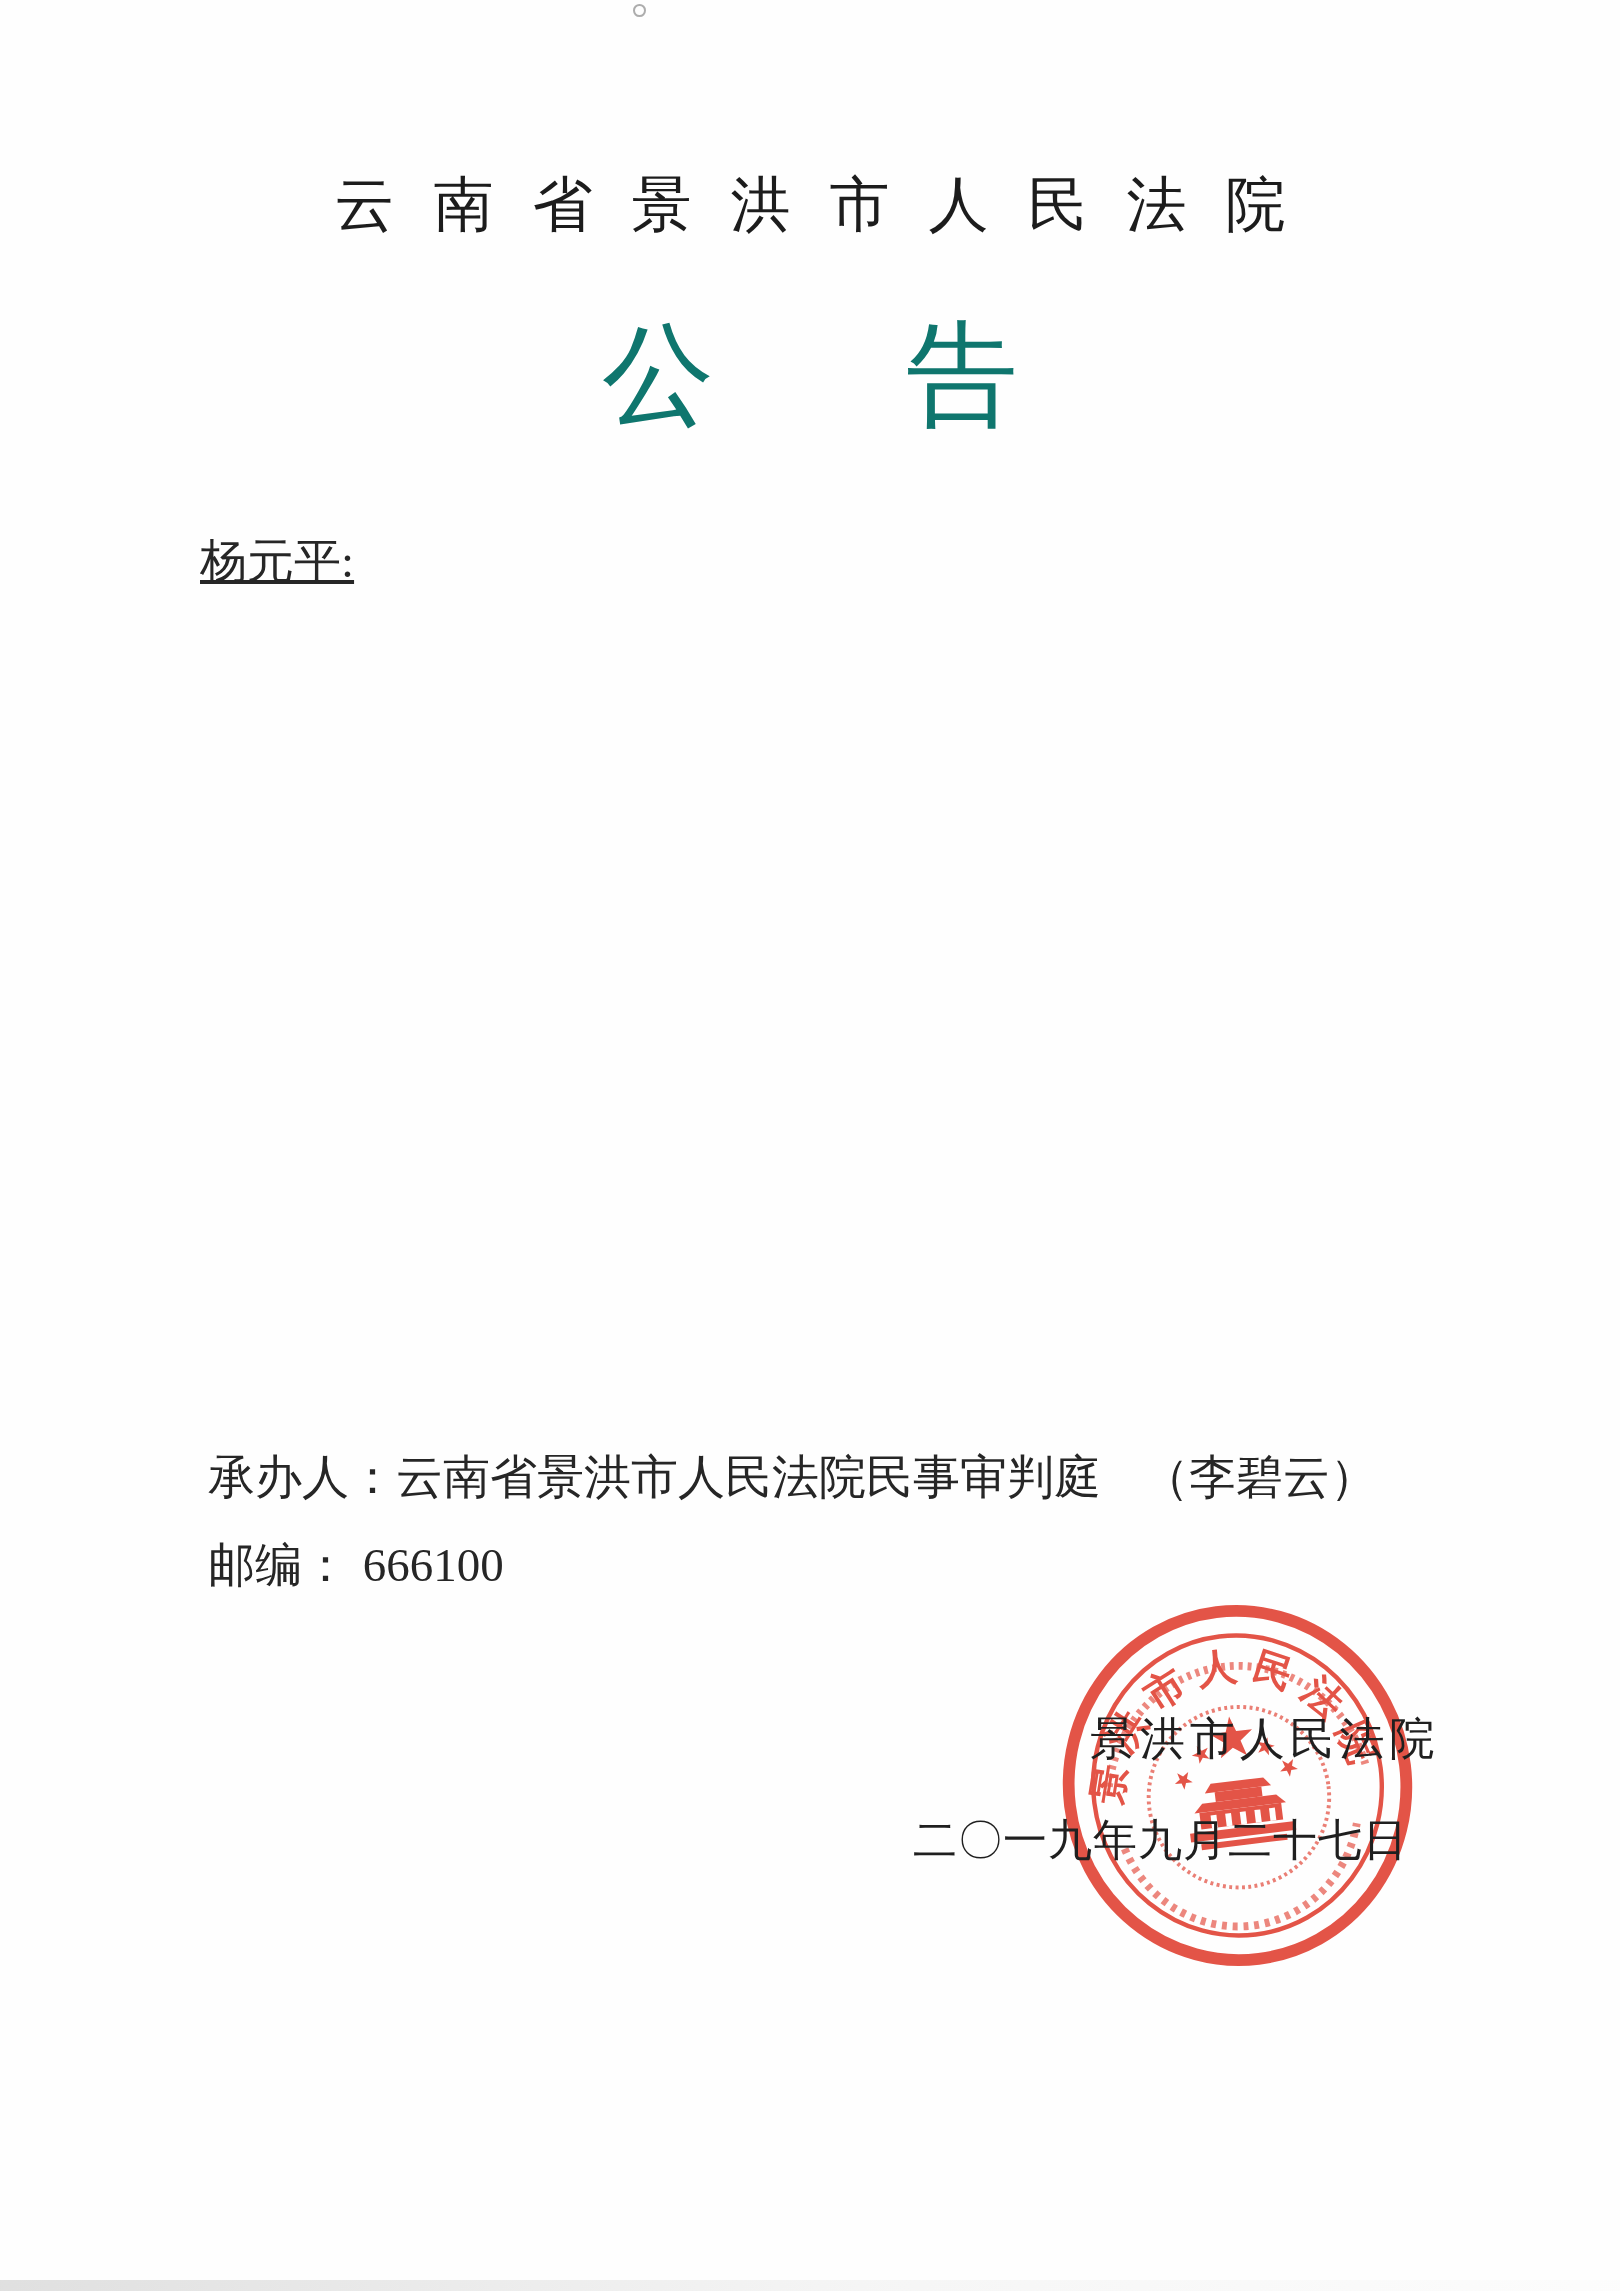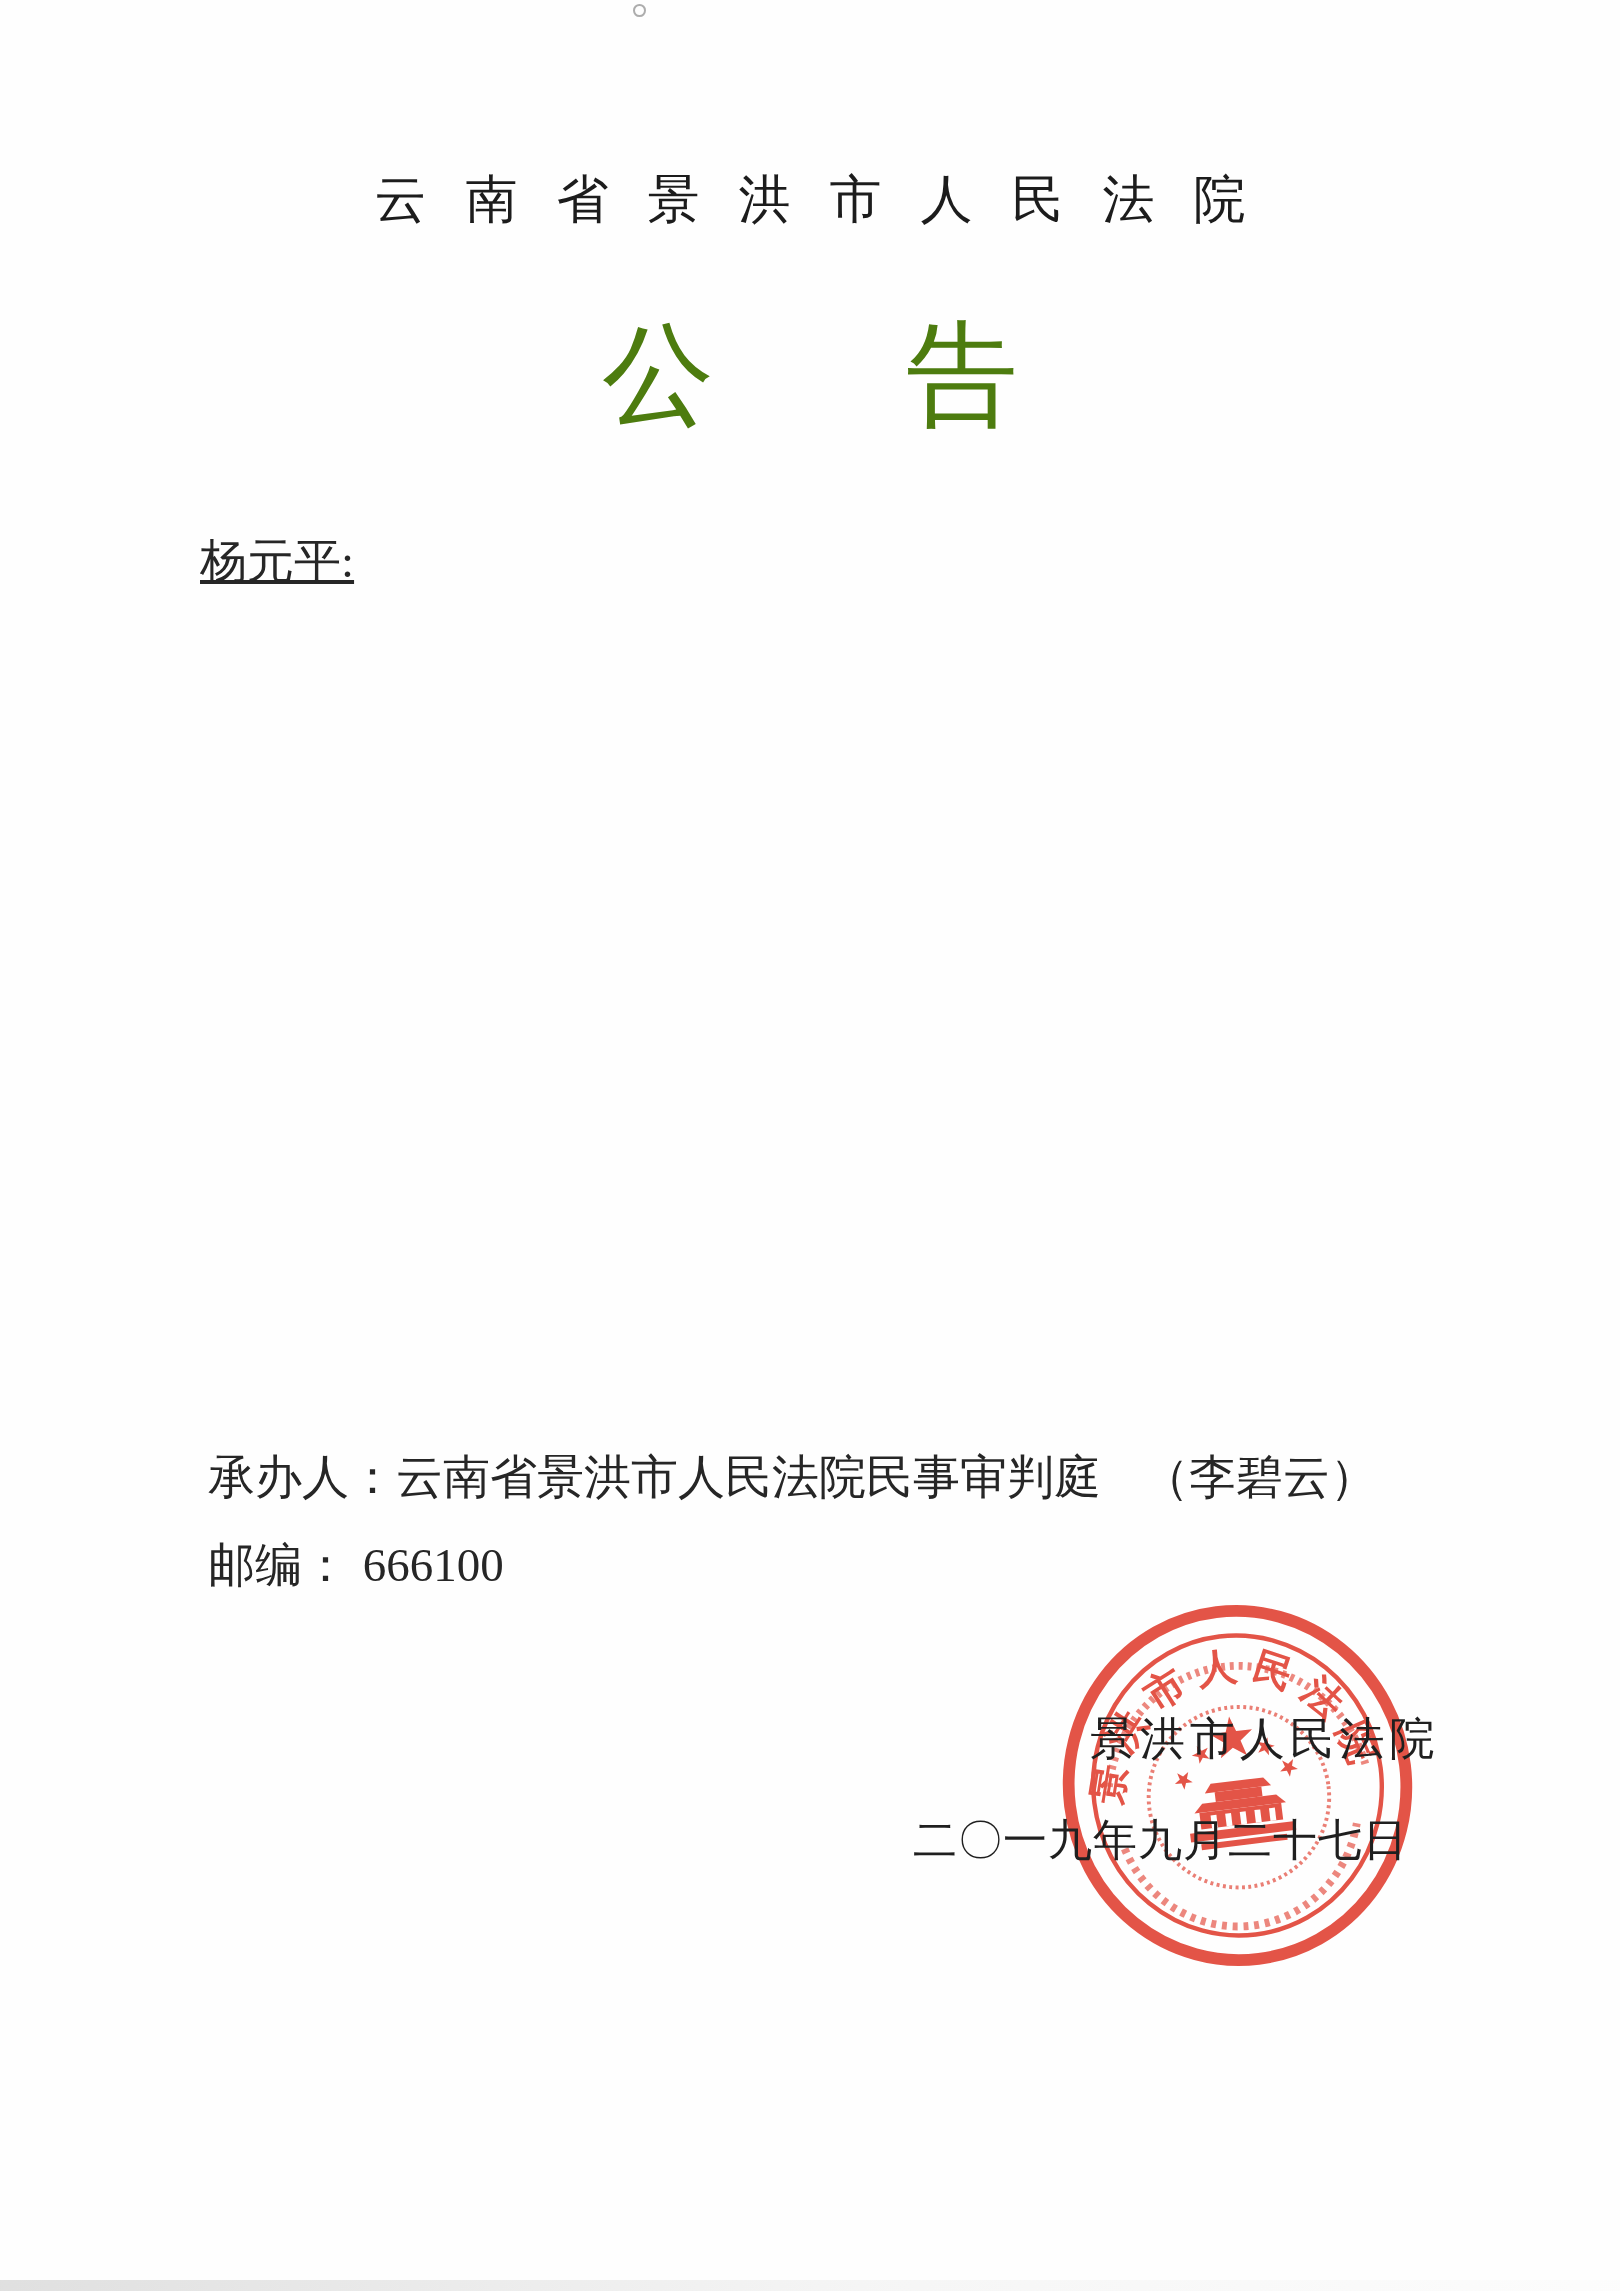--- a/index.html
+++ b/index.html
@@ -8,28 +8,28 @@
     width:1620px;height:2292px;
     margin:0 auto;
     background:#fefefe;
     overflow:hidden;
     font-family:"Liberation Serif","DejaVu Serif",serif;
     color:#262626;
   }
   .court-title{
     position:absolute;top:165px;left:0;width:100%;
     text-align:center;
-    font-size:52px;font-weight:500;color:#1c1c1c;
+    font-size:60px;font-weight:500;color:#1c1c1c;
     letter-spacing:39px;padding-left:39px;box-sizing:border-box;
     white-space:nowrap;
   }
   .notice-title{
     position:absolute;top:300px;left:0;width:100%;
     text-align:center;
-    font-size:112px;font-weight:500;color:#4d7c0f;
+    font-size:112px;font-weight:500;color:#0f766e;
     letter-spacing:192px;padding-left:192px;box-sizing:border-box;
     white-space:nowrap;
   }
   .body-block{
     position:absolute;left:200px;top:517px;width:1274px;
     font-size:47px;line-height:89px;
     text-align:justify;
     text-decoration:underline;
   }
   .salutation{margin:0 0 0 0;}

